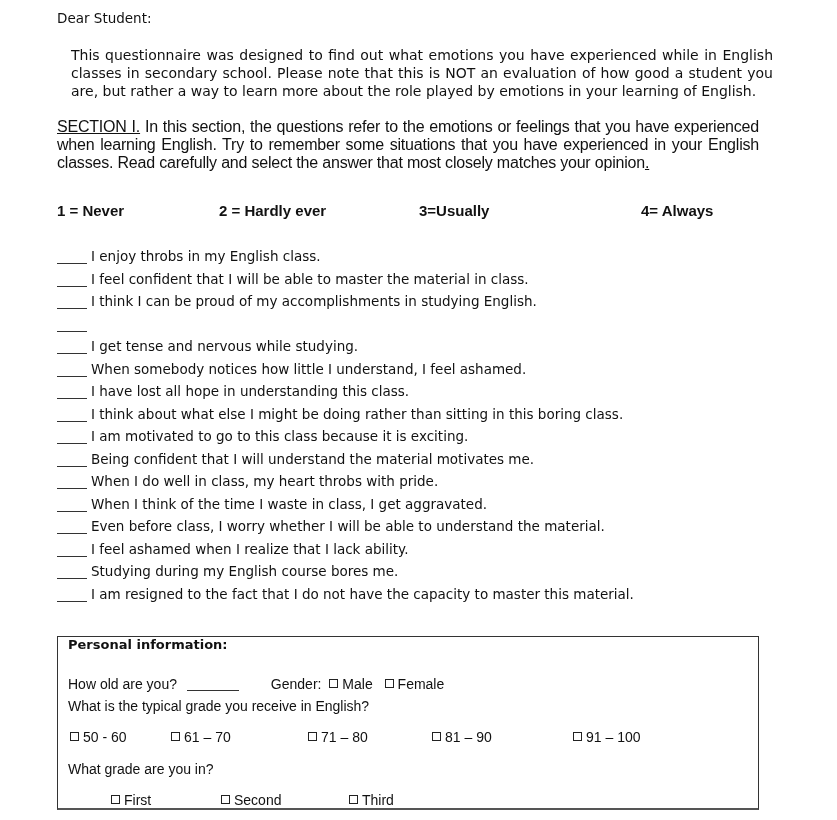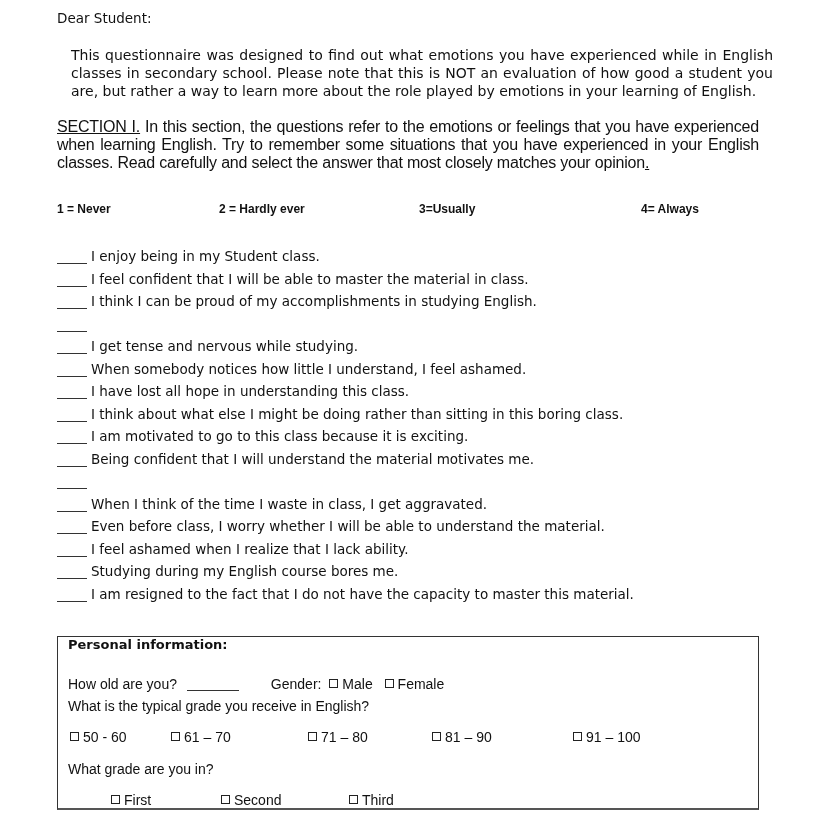--- a/index.html
+++ b/index.html
@@ -16,21 +16,21 @@
     .section {
       position: absolute; top: 118px; left: 0; width: 702px;
       font-family: "Liberation Sans", sans-serif; font-stretch: condensed;
       font-size: 16px; line-height: 18px; text-align: justify;
       letter-spacing: -0.2px;
     }
     .section .title { text-decoration: underline; }
     .u { text-decoration: underline; }
     .scale {
       position: absolute; top: 202px; left: 0; width: 702px; height: 20px;
-      font-size: 12px; font-weight: bold;
+      font-size: 15px; font-weight: bold;
       font-family: "Liberation Sans", sans-serif;
     }
     .scale span { position: absolute; top: 0; white-space: nowrap; }
     .items { position: absolute; top: 247px; left: 0; }
     .item { height: 22.5px; font-size: 13.5px; display: flex; align-items: baseline; white-space: nowrap; }
     .blank { display: inline-block; width: 30px; border-bottom: 1px solid #333; margin-right: 4px; height: 13px; position: relative; top: 3px; }
     .info-box {
       position: absolute; left: 57px; top: 636px; width: 700px; height: 171px;
       border: 1px solid #333; border-bottom: 2px solid #555;
       font-family: "Liberation Sans", sans-serif; font-size: 14px;
@@ -57,21 +57,21 @@
   <div class="scale">
     <span style="left:0">1 = Never</span>
     <span style="left:162px">2 = Hardly ever</span>
     <span style="left:362px">3=Usually</span>
     <span style="left:584px">4= Always</span>
   </div>
 
   <div class="items">
     <div class="item">
         <span class="blank"></span>
-        <span>I enjoy being in my Student class.</span>
+        <span>I enjoy throbs in my English class.</span>
       </div>
     <div class="item">
         <span class="blank"></span>
         <span>I feel confident that I will be able to master the material in class.</span>
       </div>
     <div class="item">
         <span class="blank"></span>
         <span>I think I can be proud of my accomplishments in studying English.</span>
       </div>
     <div class="item">
@@ -96,20 +96,21 @@
     <div class="item">
         <span class="blank"></span>
         <span>I am motivated to go to this class because it is exciting.</span>
       </div>
     <div class="item">
         <span class="blank"></span>
         <span>Being confident that I will understand the material motivates me.</span>
       </div>
     <div class="item">
         <span class="blank"></span>
+        <span>When I do well in class, my heart throbs with pride.</span>
       </div>
     <div class="item">
         <span class="blank"></span>
         <span>When I think of the time I waste in class, I get aggravated.</span>
       </div>
     <div class="item">
         <span class="blank"></span>
         <span>Even before class, I worry whether I will be able to understand the material.</span>
       </div>
     <div class="item">

